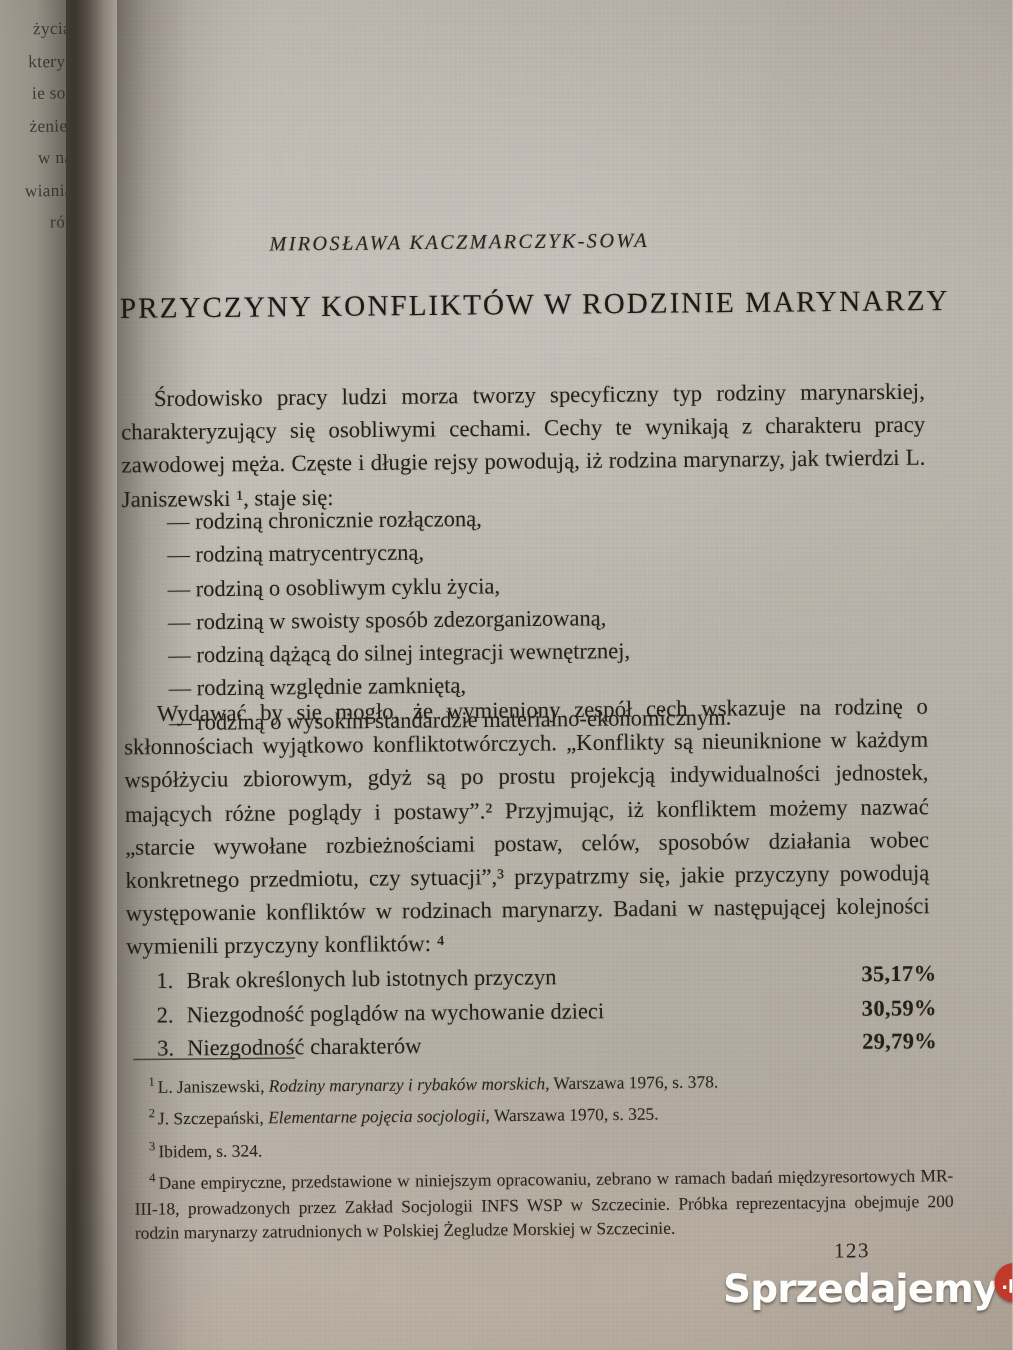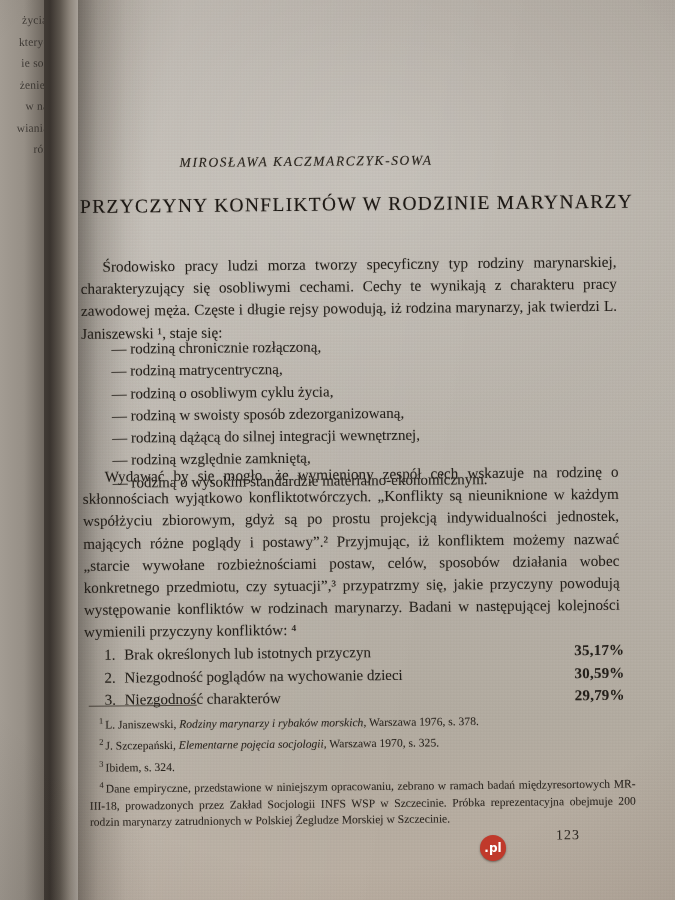--- a/index.html
+++ b/index.html
@@ -220,18 +220,19 @@
       <p>
         <sup>4</sup><span>Dane empiryczne, przedstawione w niniejszym opracowaniu, zebrano w ramach badań międzyresortowych MR-III-18, prowadzonych przez Zakład Socjologii INFS WSP w Szczecinie. Próbka reprezentacyjna obejmuje 200 rodzin marynarzy zatrudnionych w Polskiej Żegludze Morskiej w Szczecinie.</span><i></i><span></span>
       </p>
     </div>
 
     <div class="page-number">123</div>
 
   </div>
 
   <div class="watermark">
+    <span class="wm-text">Sprzedajemy</span>
     <span class="wm-badge">.pl</span>
   </div>
 
   <div class="vignette"></div>
 
 </div>
 
 </body></html>

